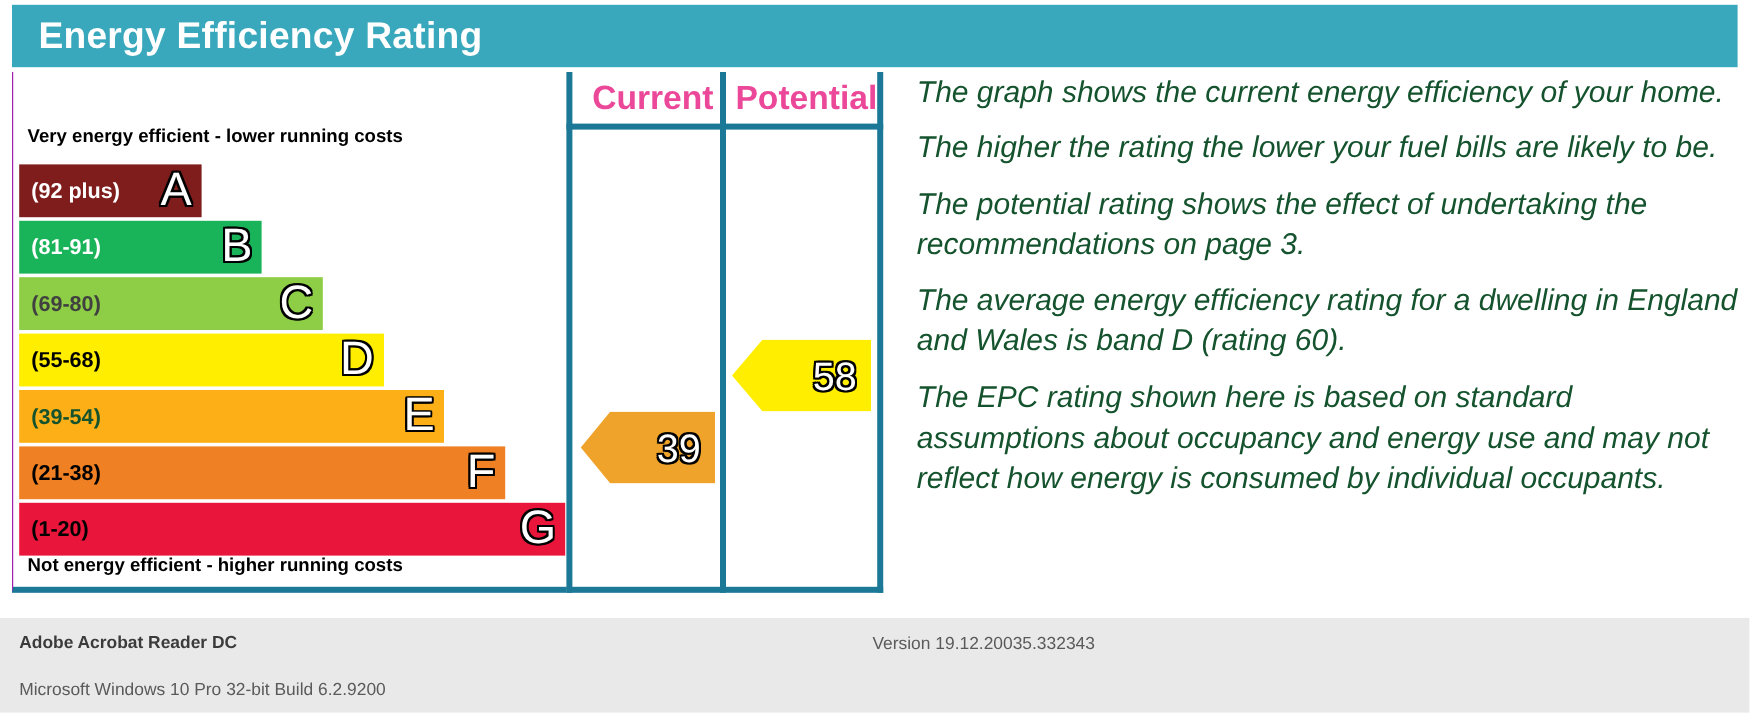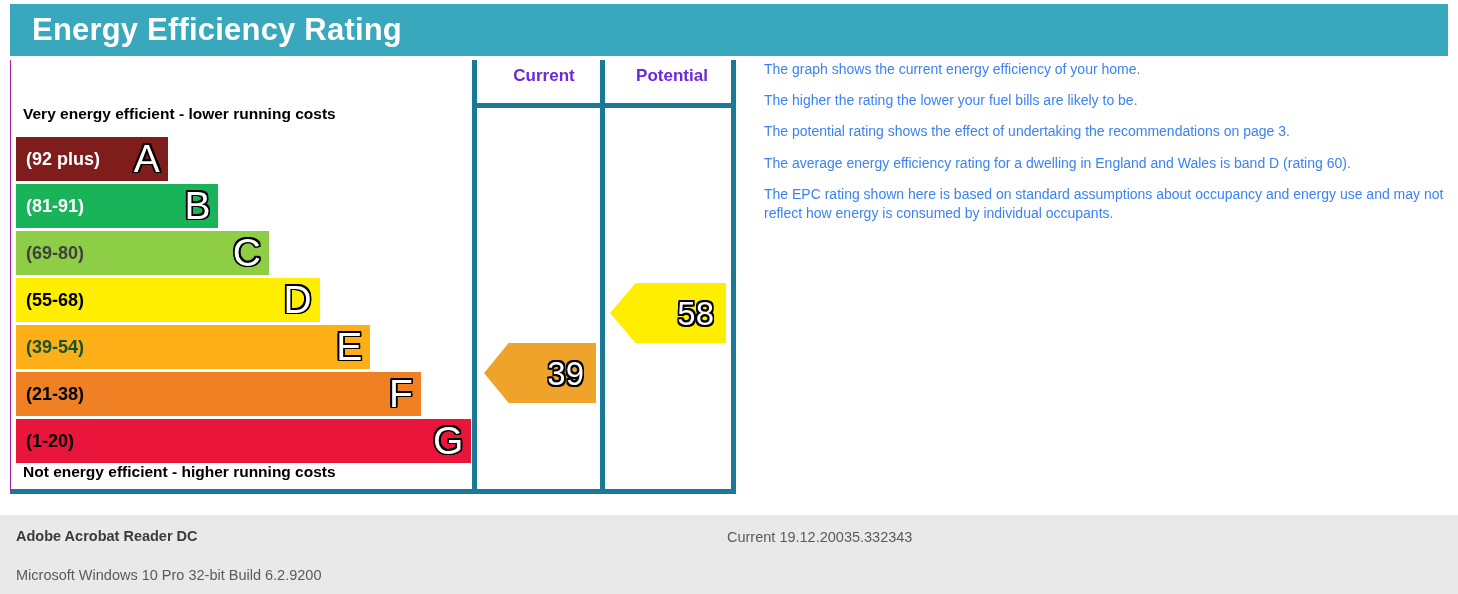--- a/index.html
+++ b/index.html
@@ -107,23 +107,23 @@
   .col-header-row {
     position: absolute;
     left: 462px;
     top: 0;
     width: 264px;
     height: 44px;
   }
   .col-head {
     position: absolute;
     top: 6px;
-    font-size: 17px;
-    font-weight: bold;
-    color: #6d28d9;
+    font-size: 28px;
+    font-weight: bold;
+    color: #ec4899;
     text-align: center;
     width: 128px;
   }
   .col-head.current { left: 8px; }
   .col-head.potential { left: 136px; }
 
   .col-rule {
     position: absolute;
     left: 462px;
     top: 43px;
@@ -177,23 +177,24 @@
 
   
   .notes {
     position: absolute;
     left: 764px;
     top: 60px;
     width: 686px;
   }
   .notes p {
     margin: 0 0 12px 0;
-    font-size: 14px;
+    font-size: 25px;
     line-height: 1.37;
-    color: #3b82f6;
+    color: #14532d;
+    font-style: italic;
   }
 
   
   .footer {
     position: absolute;
     left: 0;
     top: 515px;
     width: 1458px;
     height: 79px;
     background: #e9e9e9;
@@ -287,15 +288,15 @@
 <div class="notes">
     <p>The graph shows the current energy efficiency of your home.</p>
     <p>The higher the rating the lower your fuel bills are likely to be.</p>
     <p>The potential rating shows the effect of undertaking the recommendations on page 3.</p>
     <p>The average energy efficiency rating for a dwelling in England and Wales is band D (rating 60).</p>
     <p>The EPC rating shown here is based on standard assumptions about occupancy and energy use and may not reflect how energy is consumed by individual occupants.</p>
   </div>
 
 <div class="footer">
   <div class="footer-app">Adobe Acrobat Reader DC</div>
-  <div class="footer-version">Current 19.12.20035.332343</div>
+  <div class="footer-version">Version 19.12.20035.332343</div>
   <div class="footer-os">Microsoft Windows 10 Pro 32-bit Build 6.2.9200</div>
 </div>
 
 </body></html>

